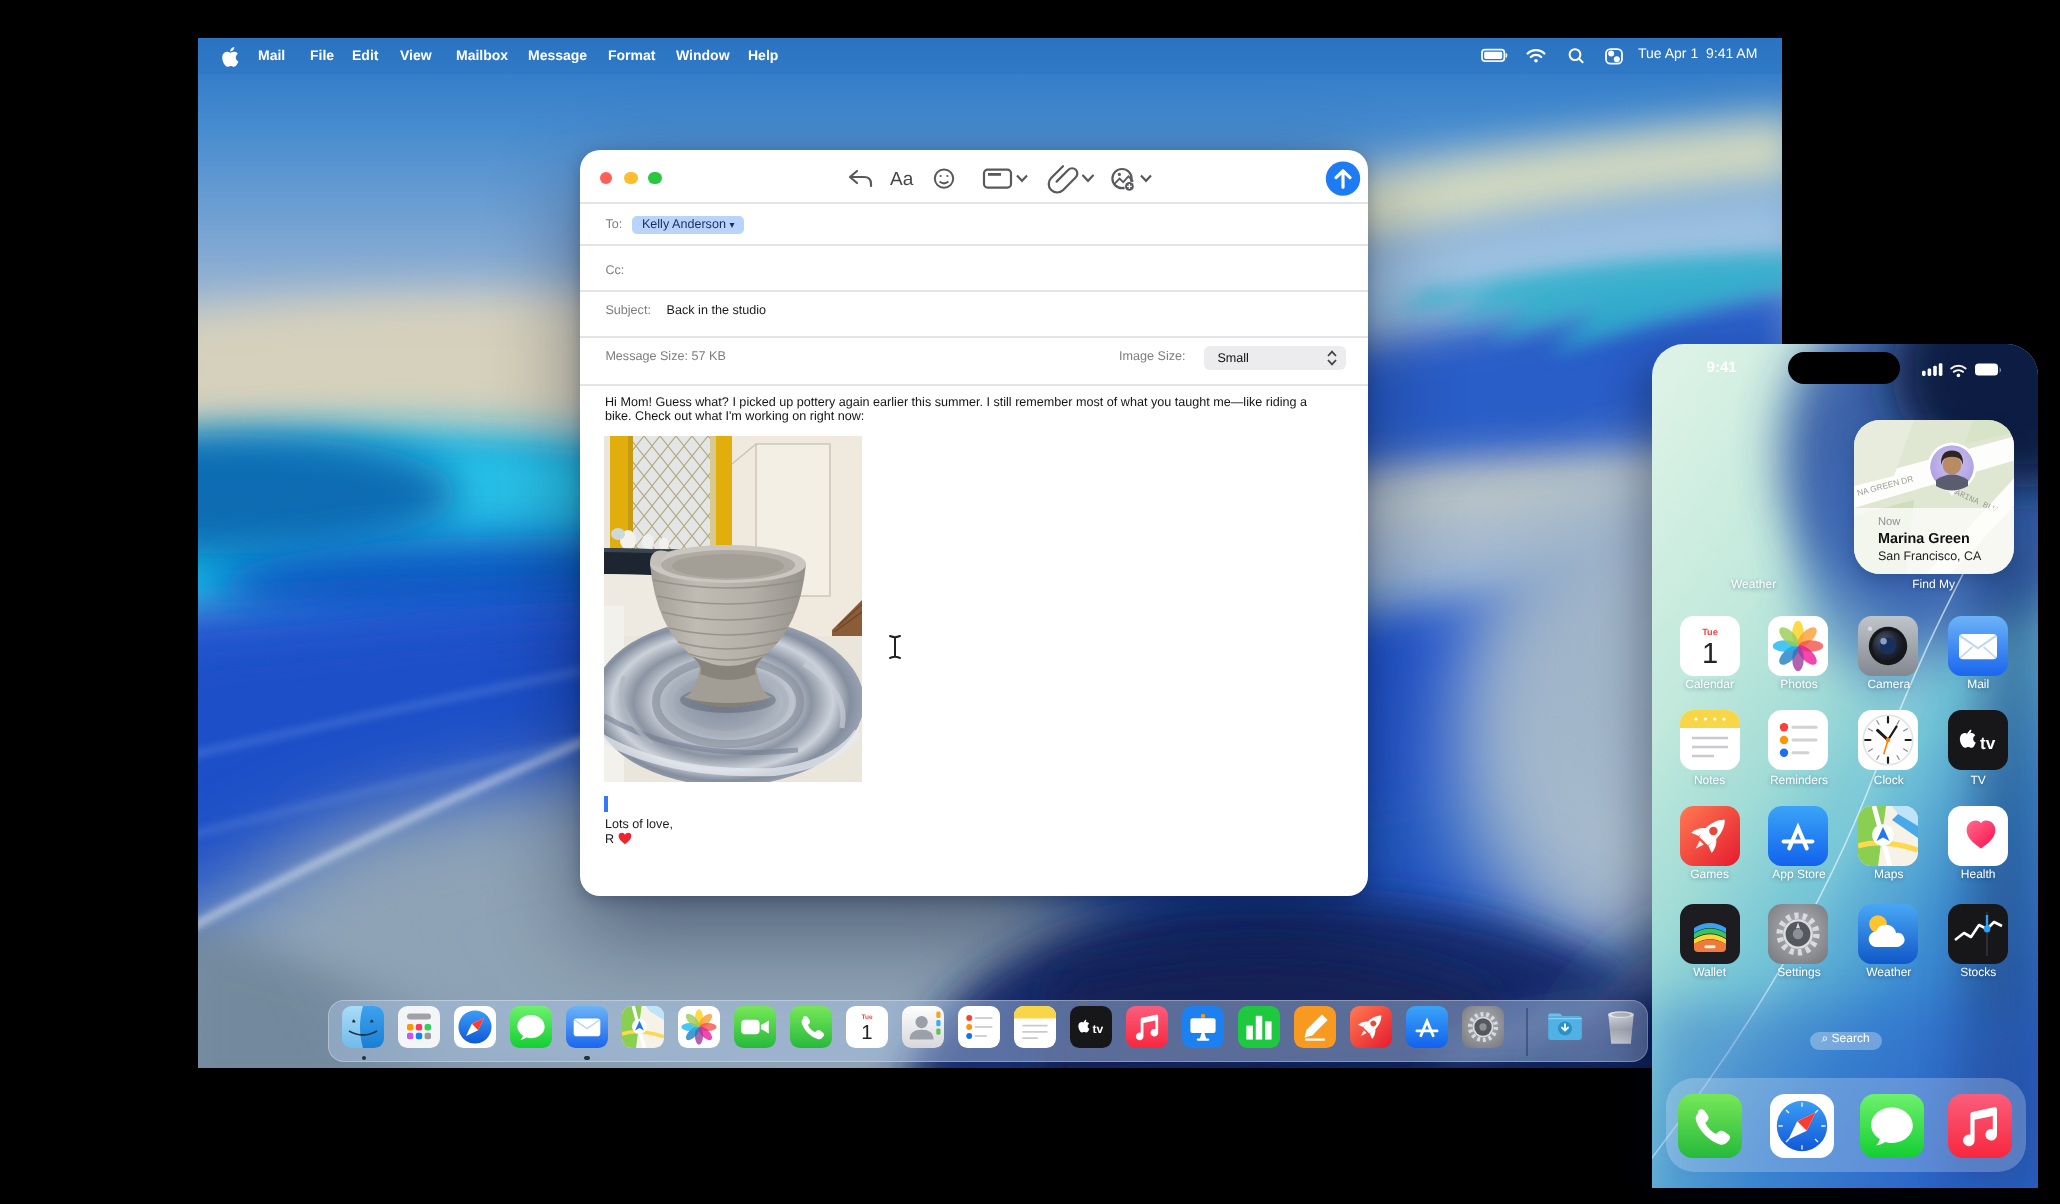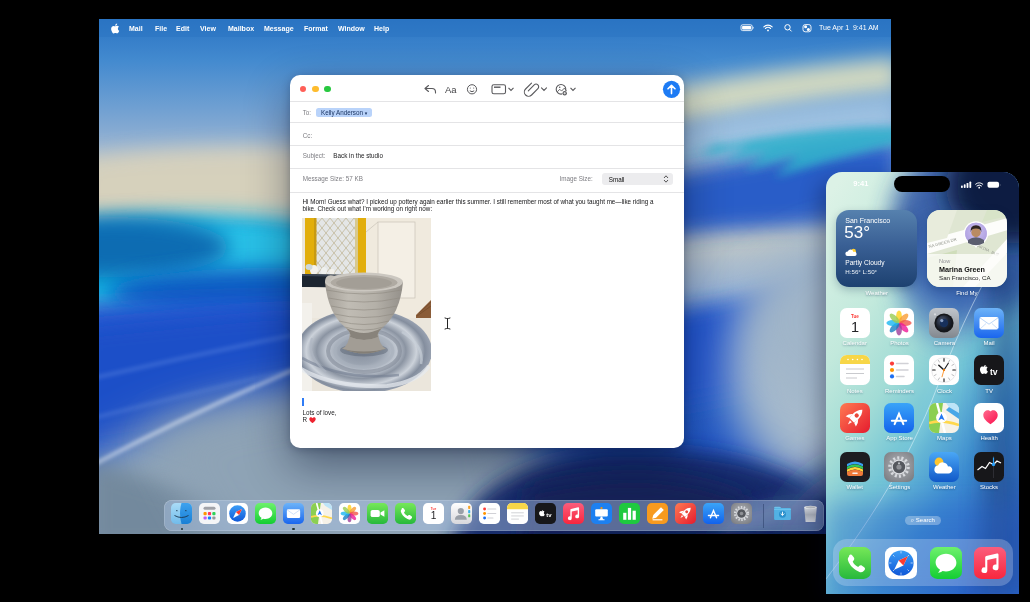--- a/index.html
+++ b/index.html
@@ -548,31 +548,20 @@
     <rect x="8.4" y="0.6" width="1.8" height="6.4" rx="0.7" fill="#fff"></rect>
     <g stroke="#fff" fill="none" stroke-width="1" stroke-linecap="round">
         <path d="M14.6,3.2 a5.6,5.6 0 0 1 7.2,0" opacity="0.95"></path>
         <path d="M15.9,4.9 a3.6,3.6 0 0 1 4.6,0"></path>
       </g>
       <circle cx="18.2" cy="6.7" r="0.9" fill="#fff"></circle>
     <rect x="26.5" y="0.8" width="11.5" height="6" rx="1.8" fill="#fff"></rect>
     <path d="M38.8,2.6 a2,2 0 0 1 0,2.8 Z" fill="#fff" opacity="0.55"></path>
   </svg>
 
-  <div class="abs" id="wxwidget" style="left:10.5px;top:38.3px;width:80.5px;height:77px;border-radius:13px;
-       background:linear-gradient(180deg,#5681ae 0%,#3a6095 45%,#1d4170 100%);box-shadow:0 3px 8px rgba(0,30,70,.25);">
-    <div class="abs" style="left:9px;top:7px;color:#fff;font-size:7px;font-weight:500;">San Francisco</div>
-    <div class="abs" style="left:8px;top:13px;color:#fff;font-size:17px;font-weight:400;">53°</div>
-    <svg class="abs" style="left:9px;top:38px" width="13" height="9" viewBox="0 0 13 9">
-      <circle cx="8.5" cy="3.2" r="2.4" fill="#ffcf33"></circle>
-      <path d="M2.5,8 a2.3,2.3 0 0 1 0.3,-4.6 a3,3 0 0 1 5.7,0.5 a2,2 0 0 1 1.7,4.1 Z" fill="#fff"></path>
-    </svg>
-    <div class="abs" style="left:9px;top:49px;color:#fff;font-size:6.6px;">Partly Cloudy</div>
-    <div class="abs" style="left:9px;top:58px;color:#eaf1f8;font-size:6.2px;">H:56° L:50°</div>
-  </div>
   <div class="applab" style="left:29px;top:118.5px;">Weather</div>
   <div class="abs" id="findmy" style="left:101px;top:38.3px;width:80.5px;height:77px;border-radius:13px;overflow:hidden;box-shadow:0 3px 8px rgba(0,30,70,.25);">
     <svg width="80.5" height="77" viewBox="0 0 80.5 77">
       <rect width="81" height="77" fill="#dfe6d2"></rect>
       <polygon points="0,30 81,8 81,20 0,44" fill="#fdfdfb"></polygon>
       <polygon points="36,77 81,28 81,42 48,77" fill="#fdfdfb"></polygon>
       <polygon points="0,48 30,40 26,77 0,77" fill="#cfddba"></polygon>
       <polygon points="60,0 81,0 81,6 55,12" fill="#d8e4c8"></polygon>
       <polygon points="0,0 30,0 20,28 0,33" fill="#e8ecdc"></polygon>
       <text x="2" y="38" font-size="4.2" fill="#9a9d94" transform="rotate(-15 2 38)" font-family="Liberation Sans">NA GREEN DR</text>

